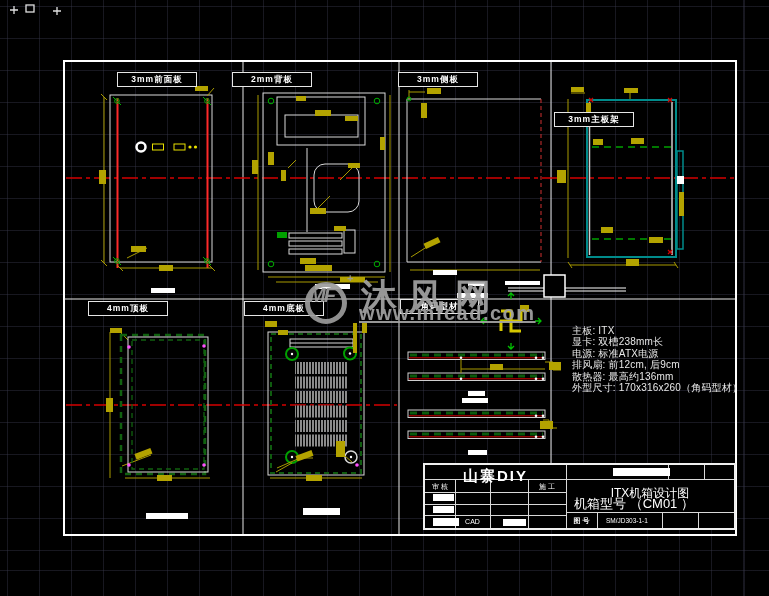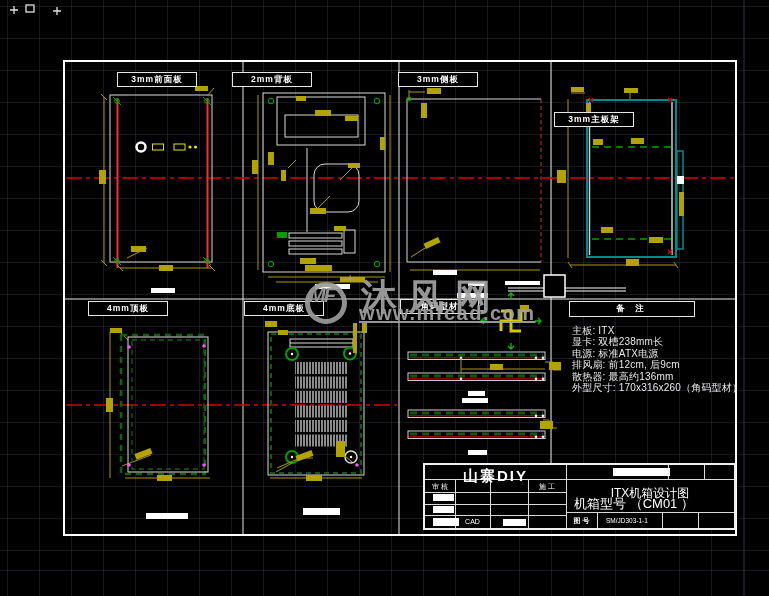--- a/index.html
+++ b/index.html
@@ -301,21 +301,20 @@
   </g>
 </svg>
 
 <div class="plabel" style="left:89px;top:72px;width:78px;height:13px;margin-left:28px;">3mm前面板</div>
 <div class="plabel" style="left:232px;top:72px;width:78px;height:13px;">2mm背板</div>
 <div class="plabel" style="left:398px;top:72px;width:78px;height:13px;">3mm侧板</div>
 <div class="plabel" style="left:554px;top:72px;width:78px;height:13px;margin-top:40px;">3mm主板架</div>
 <div class="plabel" style="left:88px;top:301px;width:78px;height:13px;">4mm顶板</div>
 <div class="plabel" style="left:244px;top:301px;width:78px;height:13px;">4mm底板</div>
 <div class="plabel" style="left:400px;top:299px;width:77px;height:13px;">角码型材</div>
-<div class="plabel" style="left:569px;top:301px;width:124px;height:14px;letter-spacing:4px;">备 注</div>
 
 <div style="position:absolute;left:572px;top:325px;">
   <div class="notes-line">主板: ITX</div>
   <div class="notes-line">显卡: 双槽238mm长</div>
   <div class="notes-line">电源: 标准ATX电源</div>
   <div class="notes-line">排风扇: 前12cm, 后9cm</div>
   <div class="notes-line">散热器: 最高约136mm</div>
   <div class="notes-line">外型尺寸: 170x316x260（角码型材）</div>
 </div>
 

